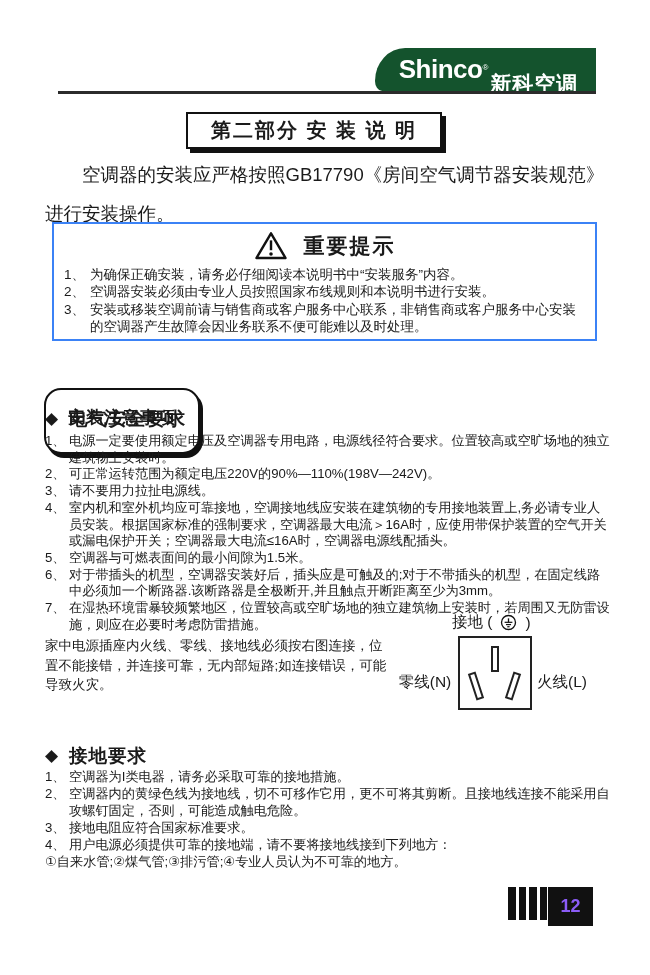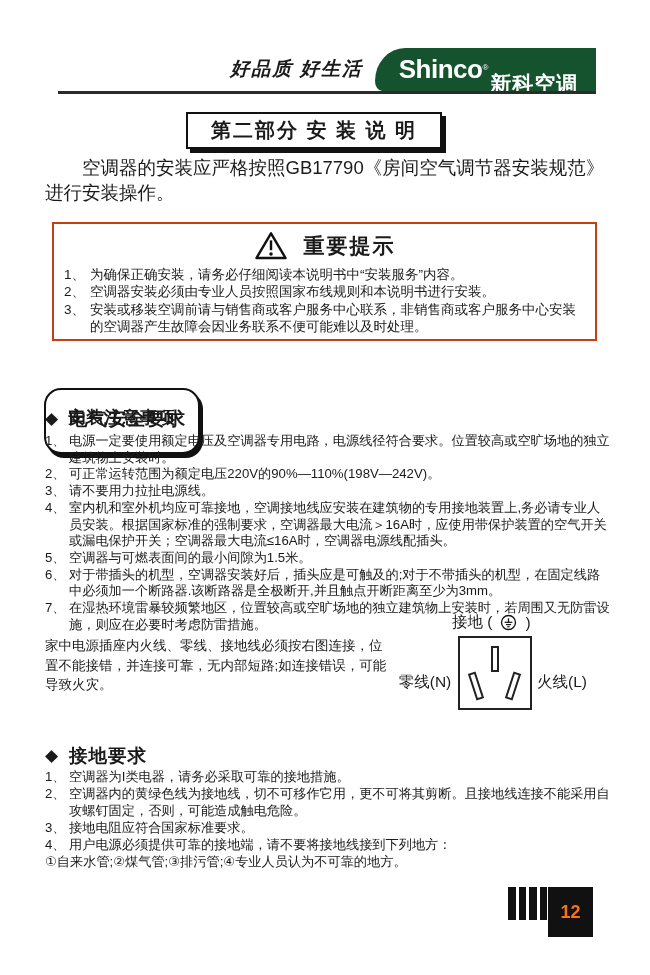--- a/index.html
+++ b/index.html
@@ -28,26 +28,26 @@
   
   .title-box{
     position:absolute;left:186px;top:112px;width:252px;height:33px;
     border:2px solid #111;box-shadow:4px 4px 0 #111;background:#fff;
     display:flex;align-items:center;justify-content:center;
     font-size:20px;font-weight:bold;letter-spacing:2px;white-space:nowrap;
   }
   
   .intro{
     position:absolute;left:45px;top:155px;width:562px;
-    font-size:18.5px;line-height:25px;text-indent:2em;margin:0;font-weight:500;
+    font-size:18.5px;line-height:39px;text-indent:2em;margin:0;font-weight:500;
   }
   
   .notice-box{
     position:absolute;left:52px;top:222px;width:545px;height:119px;
-    border:2px solid #c2410c;box-sizing:border-box;background:#fff;
+    border:2px solid #3b82f6;box-sizing:border-box;background:#fff;
   }
   .notice-title-row{display:flex;align-items:center;justify-content:center;gap:16px;margin-top:5px;height:34px;}
   .notice-title{font-size:21px;font-weight:bold;letter-spacing:2px;}
   .notice-list{margin:3px 8px 0 10px;font-size:13.5px;line-height:17.4px;}
   
   .li{display:flex;}
   .li .num{flex:0 0 26px;}
   .li .txt{flex:1;}
   
   .pill{
@@ -80,32 +80,31 @@
   .slot{position:absolute;width:8px;height:26px;border:2px solid #222;background:#fff;box-sizing:border-box;}
   .slot-top{left:31px;top:8px;}
   .slot-left{left:12px;top:34px;height:28px;transform:rotate(-18deg);}
   .slot-right{left:49px;top:34px;height:28px;transform:rotate(18deg);}
   .neutral-label{position:absolute;left:0;top:62px;width:60px;text-align:center;font-size:15.5px;white-space:nowrap;}
   .live-label{position:absolute;left:142px;top:62px;font-size:15.5px;white-space:nowrap;}
   
   .footer-bars{position:absolute;left:508px;top:887px;display:flex;gap:3px;}
   .footer-bars .bar{width:7.5px;height:33px;background:#111;}
   .page-number-box{
-    position:absolute;left:548px;top:887px;width:45px;height:50px;background:#111;
-    color:#f97316;display:flex;align-items:center;justify-content:center;
+    position:absolute;left:548px;top:887px;width:45px;height:39px;background:#111;
+    color:#8b5cf6;display:flex;align-items:center;justify-content:center;
     font-size:18px;font-weight:bold;
   }
   svg{display:block;}
 </style>
 </head>
 <body>
 
 <div class="page">
 
-  <div class="slogan">好品质 好生活</div>
   <div class="logo">
     <span class="en">Shinco</span>
       <sup class="reg">®</sup>
       <span class="cn">新科空调</span>
   </div>
   <div class="header-rule"></div>
 
   <div class="title-box">
     <span>第二部分 安 装 说 明</span>
   </div>

